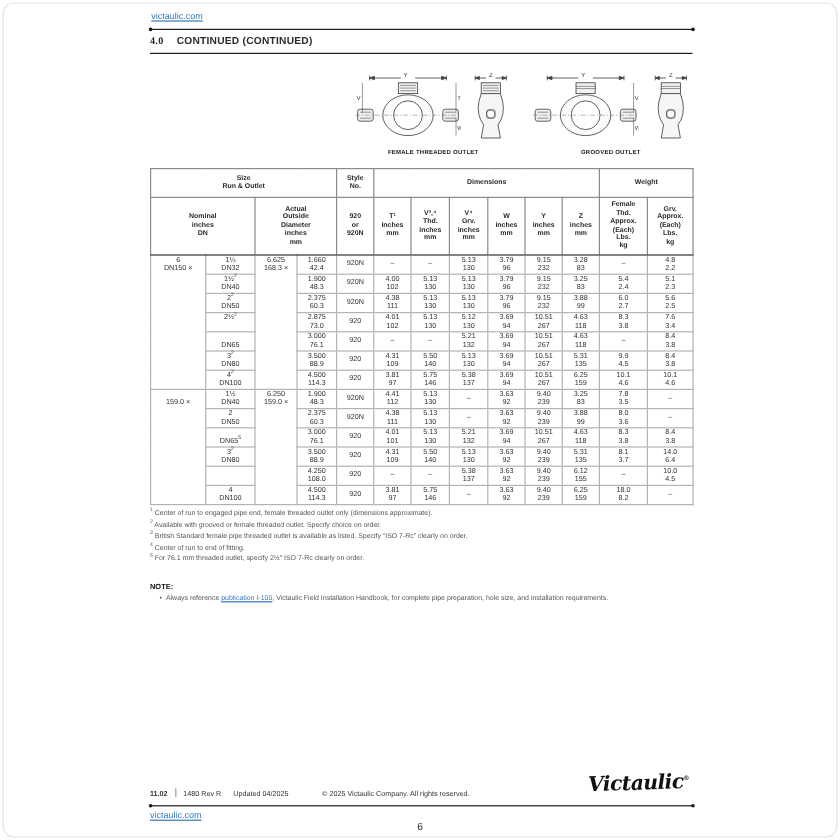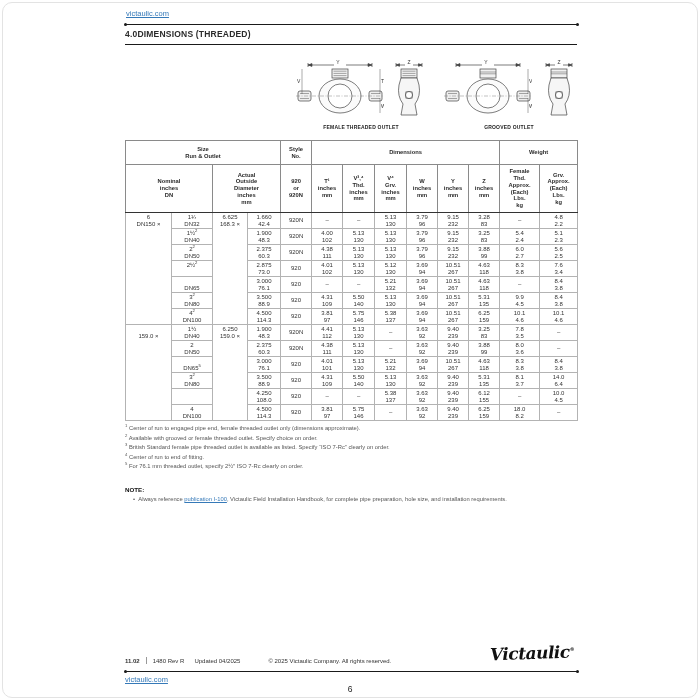--- a/index.html
+++ b/index.html
@@ -7,21 +7,21 @@
   .page-border{position:absolute;inset:2px;border:1px solid #e3e3e3;border-radius:10px;pointer-events:none;}
 
   
   .top-link{position:absolute;left:126px;top:9px;font-size:7.5px;color:#3579b8;text-decoration:underline;}
   .rule{position:absolute;left:125px;width:452px;background:#1a1a1a;}
   .rule.dots::before,.rule.dots::after{content:'';position:absolute;width:3px;height:3px;border-radius:50%;background:#1a1a1a;top:-0.8px;}
   .rule.dots::before{left:-1.5px;} .rule.dots::after{right:-1.5px;}
   .r1{top:24px;height:1.4px;}
   .r2{top:44px;height:1.2px;}
   .heading{position:absolute;left:125px;top:29px;font-size:8.5px;font-weight:bold;letter-spacing:.2px;}
-  .heading .num{}
+  .heading .num{margin-right:11px;font-family:Liberation Serif, serif;}
 
   
   .figs{position:absolute;left:296px;top:56px;width:282px;height:78px;}
   .fig{position:absolute;top:4px;}
   .fig svg{display:block;}
   .cap{position:absolute;top:68px;font-size:5px;font-weight:bold;letter-spacing:.2px;white-space:nowrap;color:#222;}
   .cap1{left:65px;transform:translateX(-50%);}
   .cap2{left:213px;transform:translateX(-50%);}
   .dimlbl{font-size:5px;fill:#333;font-family:"Liberation Sans",sans-serif;}
 
@@ -59,21 +59,21 @@
   .page-num{position:absolute;left:0;top:684px;width:700px;text-align:center;font-size:8.5px;color:#222;}
 </style>
 </head>
 <body>
 
 <div class="page-border"></div>
 
 <a class="top-link">victaulic.com</a>
 <div class="rule r1 dots"></div>
 <div class="heading">
-  <span class="num">4.0</span><span>DIMENSIONS (THREADED)</span>
+  <span class="num">4.0</span><span>CONTINUED (CONTINUED)</span>
 </div>
 <div class="rule r2"></div>
 
 <div class="figs">
 
   <div class="fig" style="left:0;">
     <svg width="88" height="62" viewBox="0 0 88 62">
       <g stroke="#444" stroke-width="0.7" fill="none">
         <path d="M12,3 v4 M76,3 v4"></path>
         <path d="M12,5 h26 M50,5 h26"></path>

